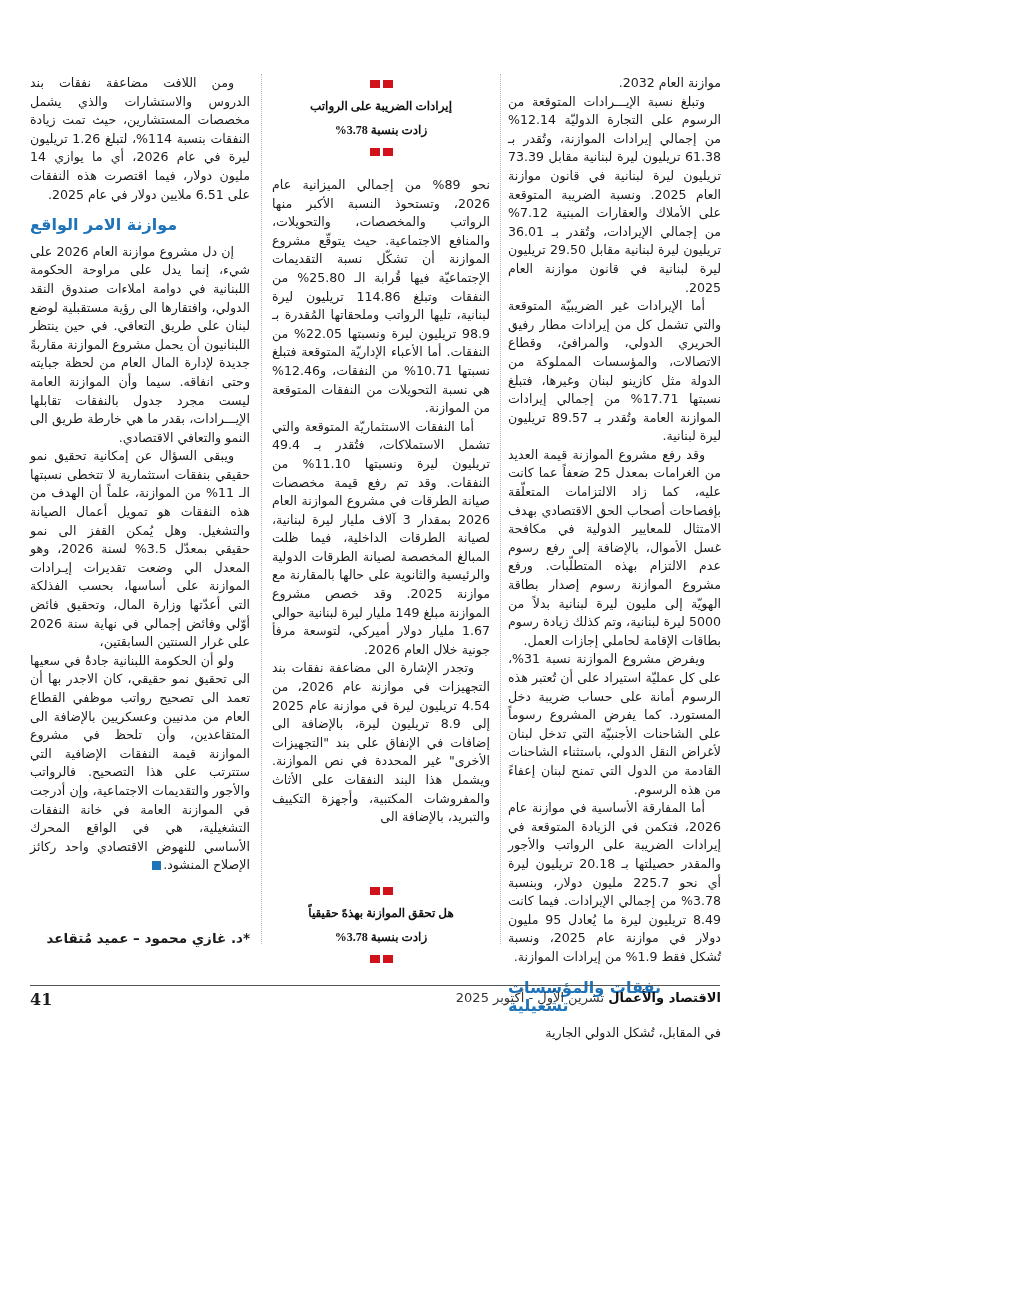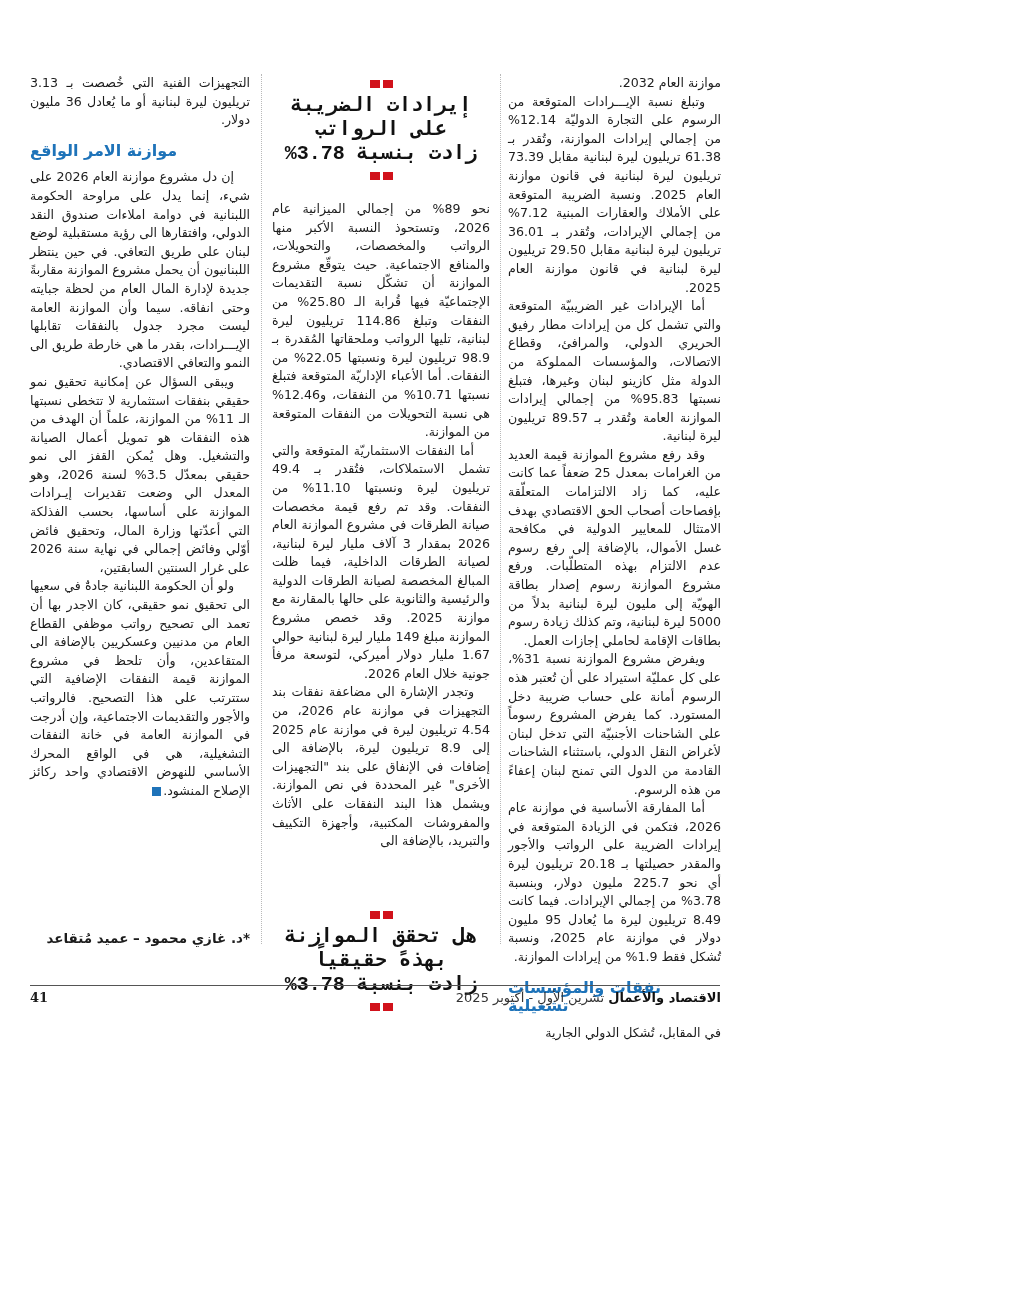--- a/index.html
+++ b/index.html
@@ -16,43 +16,43 @@
   .col p.noind { text-indent: 0; }
   .subhead { color: #1e73b9; font-weight: bold; font-size: 16px; text-align: left;
              margin: 12px 0 8px 0; font-family: "DejaVu Sans", sans-serif; }
   .sep { position: absolute; top: 74px; height: 870px; width: 0;
          border-left: 1px dotted #b9b9b9; }
   .sep1 { left: 500px; }
   .sep2 { left: 261px; }
   .pullquote { text-align: center; margin: 12px 0 20px 0; }
   .pq-marks { display: flex; justify-content: center; gap: 3px; margin: 6px 0; }
   .pq-mark { width: 10px; height: 8px; background: #d1121b; }
-  .pq-title { font-weight: bold; font-size: 20px; line-height: 24px; color: #111;
-              font-family: Liberation Mono, monospace; }
+  .pq-title { font-weight: bold; font-size: 12px; line-height: 24px; color: #111;
+              font-family: Liberation Serif, serif; }
   .endmark { display: inline-block; width: 9px; height: 9px; background: #1e73b9;
              vertical-align: middle; margin-right: 2px; }
   .author { position: absolute; left: 30px; top: 930px; width: 220px; direction: rtl;
             text-align: right; font-weight: bold; font-size: 13.5px; }
   .footer-rule { position: absolute; left: 30px; top: 985px; width: 690px; height: 0;
                  border-top: 1px solid #555; }
   .page-num { position: absolute; left: 30px; top: 990px; font-weight: bold;
-              font-size: 13px; font-family: "DejaVu Serif", serif; }
+              font-size: 16px; font-family: "DejaVu Serif", serif; }
   .mag { position: absolute; right: 298px; top: 990px; direction: rtl; font-size: 13px; color: #333; }
   .mag b { color: #111; }
   .pq-wrap-top { margin-top: 0; }
 </style>
 </head>
 <body>
 
 <div class="page">
 
   <div class="col col-right">
     <p class="noind">موازنة العام 2032.</p>
     <p class="ind">وتبلغ نسبة الإيـــرادات المتوقعة من الرسوم على التجارة الدوليّة 12.14% من إجمالي إيرادات الموازنة، وتُقدر بـ 61.38 تريليون ليرة لبنانية مقابل 73.39 تريليون ليرة لبنانية في قانون موازنة العام 2025. ونسبة الضريبة المتوقعة على الأملاك والعقارات المبنية 7.12% من إجمالي الإيرادات، وتُقدر بـ 36.01 تريليون ليرة لبنانية مقابل 29.50 تريليون ليرة لبنانية في قانون موازنة العام 2025.</p>
-    <p class="ind">أما الإيرادات غير الضريبيّة المتوقعة والتي تشمل كل من إيرادات مطار رفيق الحريري الدولي، والمرافئ، وقطاع الاتصالات، والمؤسسات المملوكة من الدولة مثل كازينو لبنان وغيرها، فتبلغ نسبتها 95.83% من إجمالي إيرادات الموازنة العامة وتُقدر بـ 89.57 تريليون ليرة لبنانية.</p>
+    <p class="ind">أما الإيرادات غير الضريبيّة المتوقعة والتي تشمل كل من إيرادات مطار رفيق الحريري الدولي، والمرافئ، وقطاع الاتصالات، والمؤسسات المملوكة من الدولة مثل كازينو لبنان وغيرها، فتبلغ نسبتها 17.71% من إجمالي إيرادات الموازنة العامة وتُقدر بـ 89.57 تريليون ليرة لبنانية.</p>
     <p class="ind">وقد رفع مشروع الموازنة قيمة العديد من الغرامات بمعدل 25 ضعفاً عما كانت عليه، كما زاد الالتزامات المتعلّقة بإفصاحات أصحاب الحق الاقتصادي بهدف الامتثال للمعايير الدولية في مكافحة غسل الأموال، بالإضافة إلى رفع رسوم عدم الالتزام بهذه المتطلّبات. ورفع مشروع الموازنة رسوم إصدار بطاقة الهويّة إلى مليون ليرة لبنانية بدلاً من 5000 ليرة لبنانية، وتم كذلك زيادة رسوم بطاقات الإقامة لحاملي إجازات العمل.</p>
     <p class="ind">ويفرض مشروع الموازنة نسبة 31%، على كل عمليّة استيراد على أن تُعتبر هذه الرسوم أمانة على حساب ضريبة دخل المستورد. كما يفرض المشروع رسوماً على الشاحنات الأجنبيّة التي تدخل لبنان لأغراض النقل الدولي، باستثناء الشاحنات القادمة من الدول التي تمنح لبنان إعفاءً من هذه الرسوم.</p>
     <p class="ind">أما المفارقة الأساسية في موازنة عام 2026، فتكمن في الزيادة المتوقعة في إيرادات الضريبة على الرواتب والأجور والمقدر حصيلتها بـ 20.18 تريليون ليرة أي نحو 225.7 مليون دولار، وبنسبة 3.78% من إجمالي الإيرادات. فيما كانت 8.49 تريليون ليرة ما يُعادل 95 مليون دولار في موازنة عام 2025، ونسبة تُشكل فقط 1.9% من إيرادات الموازنة.</p>
     <div class="subhead">نفقات والمؤسسات تشغيلية</div>
     <p class="noind">في المقابل، تُشكل الدولي الجارية</p>
   </div>
 
   <div class="sep sep1"></div>
 
   <div class="col col-mid">
@@ -81,21 +81,21 @@
       <div class="pq-marks">
         <span class="pq-mark"></span>
         <span class="pq-mark"></span>
       </div>
     </div>
   </div>
 
   <div class="sep sep2"></div>
 
   <div class="col col-left">
-    <p class="noind">التجهيزات الفنية التي خُصصت بـ 3.13 تريليون ليرة لبنانية أو ما يُعادل 36 مليون دولار.</p>
+    <p class="ind">ومن اللافت مضاعفة نفقات بند الدروس والاستشارات والذي يشمل مخصصات المستشارين، حيث تمت زيادة النفقات بنسبة 114%، لتبلغ 1.26 تريليون ليرة في عام 2026، أي ما يوازي 14 مليون دولار، فيما اقتصرت هذه النفقات على 6.51 ملايين دولار في عام 2025.</p>
     <div class="subhead">موازنة الامر الواقع</div>
     <p class="ind">إن دل مشروع موازنة العام 2026 على شيء، إنما يدل على مراوحة الحكومة اللبنانية في دوامة املاءات صندوق النقد الدولي، وافتقارها الى رؤية مستقبلية لوضع لبنان على طريق التعافي. في حين ينتظر اللبنانيون أن يحمل مشروع الموازنة مقاربةً جديدة لإدارة المال العام من لحظة جبايته وحتى انفاقه. سيما وأن الموازنة العامة ليست مجرد جدول بالنفقات تقابلها الإيـــرادات، بقدر ما هي خارطة طريق الى النمو والتعافي الاقتصادي.</p>
     <p class="ind">ويبقى السؤال عن إمكانية تحقيق نمو حقيقي بنفقات استثمارية لا تتخطى نسبتها الـ 11% من الموازنة، علماً أن الهدف من هذه النفقات هو تمويل أعمال الصيانة والتشغيل. وهل يُمكن القفز الى نمو حقيقي بمعدّل 3.5% لسنة 2026، وهو المعدل الي وضعت تقديرات إيـرادات الموازنة على أساسها، بحسب الفذلكة التي أعدّتها وزارة المال، وتحقيق فائض أوّلي وفائض إجمالي في نهاية سنة 2026 على غرار السنتين السابقتين،</p>
     <p class="ind"><span>ولو أن الحكومة اللبنانية جادةٌ في سعيها الى تحقيق نمو حقيقي، كان الاجدر بها أن تعمد الى تصحيح رواتب موظفي القطاع العام من مدنيين وعسكريين بالإضافة الى المتقاعدين، وأن تلحظ في مشروع الموازنة قيمة النفقات الإضافية التي ستترتب على هذا التصحيح. فالرواتب والأجور والتقديمات الاجتماعية، وإن أدرجت في الموازنة العامة في خانة النفقات التشغيلية، هي في الواقع المحرك الأساسي للنهوض الاقتصادي واحد ركائز الإصلاح المنشود.</span><span class="endmark"></span></p>
   </div>
 
   <div class="author">
     <span>*</span><span>د. غازي محمود – عميد مُتقاعد</span>
   </div>
 

